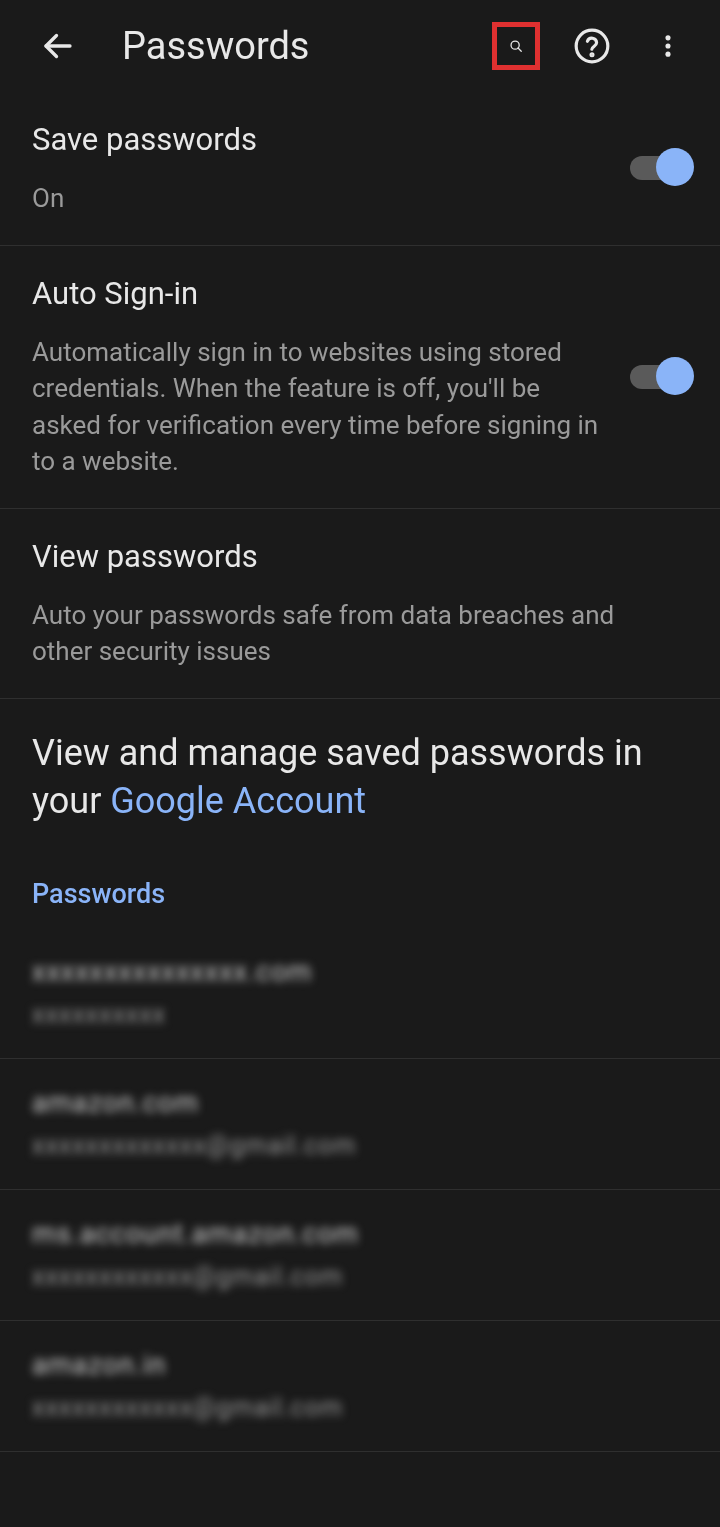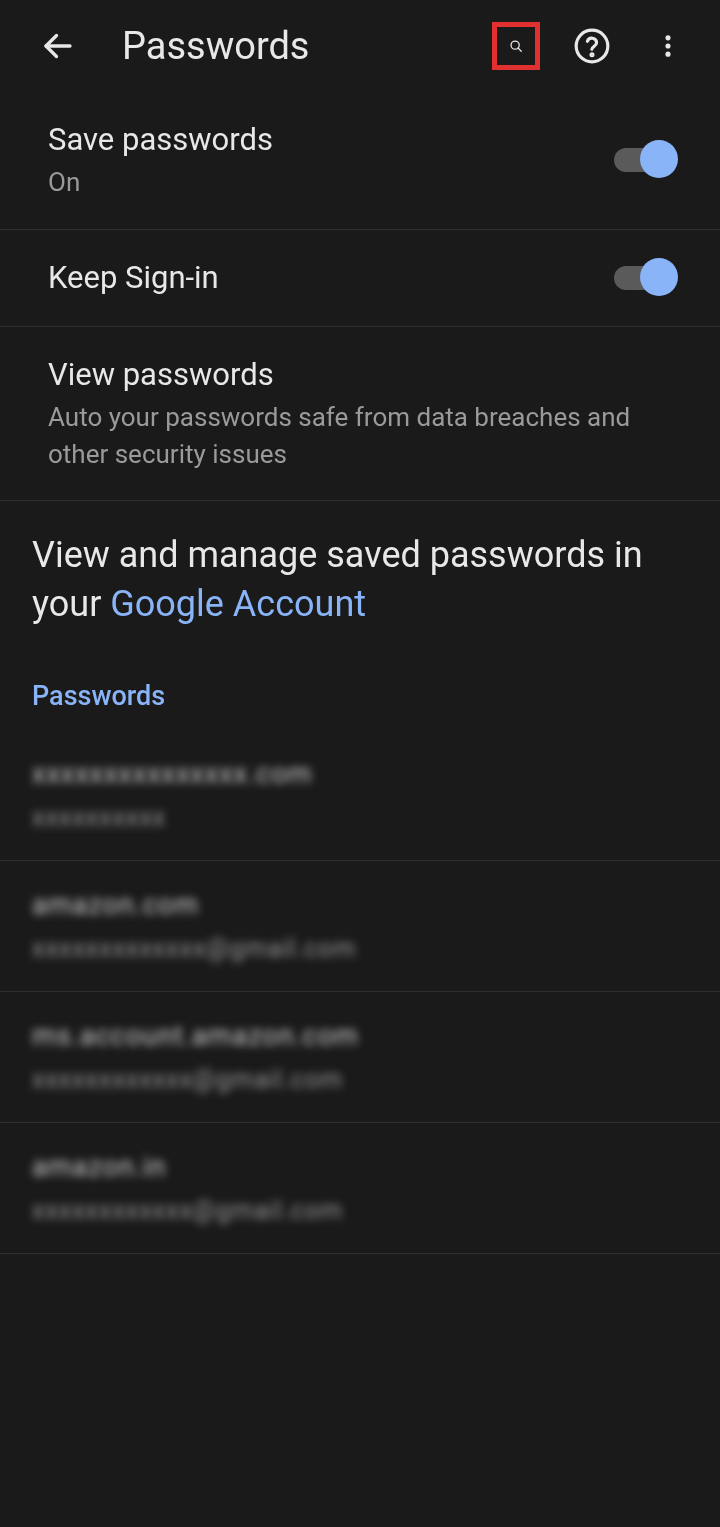--- a/index.html
+++ b/index.html
@@ -47,21 +47,21 @@
     height: 48px;
     display: flex;
     align-items: center;
     justify-content: center;
   }
   .search-highlight {
     border: 5px solid #e03030;
     padding: 18px 12px;
   }
   .section {
-    padding: 28px 48px;
+    padding: 28px 32px;
     border-bottom: 1px solid #2f2f2f;
   }
   .section-row {
     display: flex;
     align-items: center;
     justify-content: space-between;
   }
   .section-text {
     flex: 1;
     padding-right: 20px;
@@ -69,21 +69,21 @@
   .section-title {
     font-size: 31px;
     color: #e8e8e8;
     line-height: 1.3;
     font-weight: 400;
   }
   .section-sub {
     font-size: 26px;
     color: #9a9a9a;
     line-height: 1.4;
-    margin-top: 4px;
+    margin-top: 20px;
   }
   .toggle {
     width: 58px;
     height: 24px;
     background: #5a5a5a;
     border-radius: 12px;
     position: relative;
     flex-shrink: 0;
   }
   .toggle-knob {
@@ -181,21 +181,22 @@
     </div>
     <div class="toggle">
       <div class="toggle-knob"></div>
     </div>
   </div>
 </div>
 
 <div class="section">
   <div class="section-row">
     <div class="section-text">
-      <div class="section-title">Keep Sign-in</div>
+      <div class="section-title">Auto Sign-in</div>
+      <div class="section-sub">Automatically sign in to websites using stored credentials. When the feature is off, you'll be asked for verification every time before signing in to a website.</div>
     </div>
     <div class="toggle">
       <div class="toggle-knob"></div>
     </div>
   </div>
 </div>
 
 <div class="section">
   <div class="section-text">
     <div class="section-title">View passwords</div>

